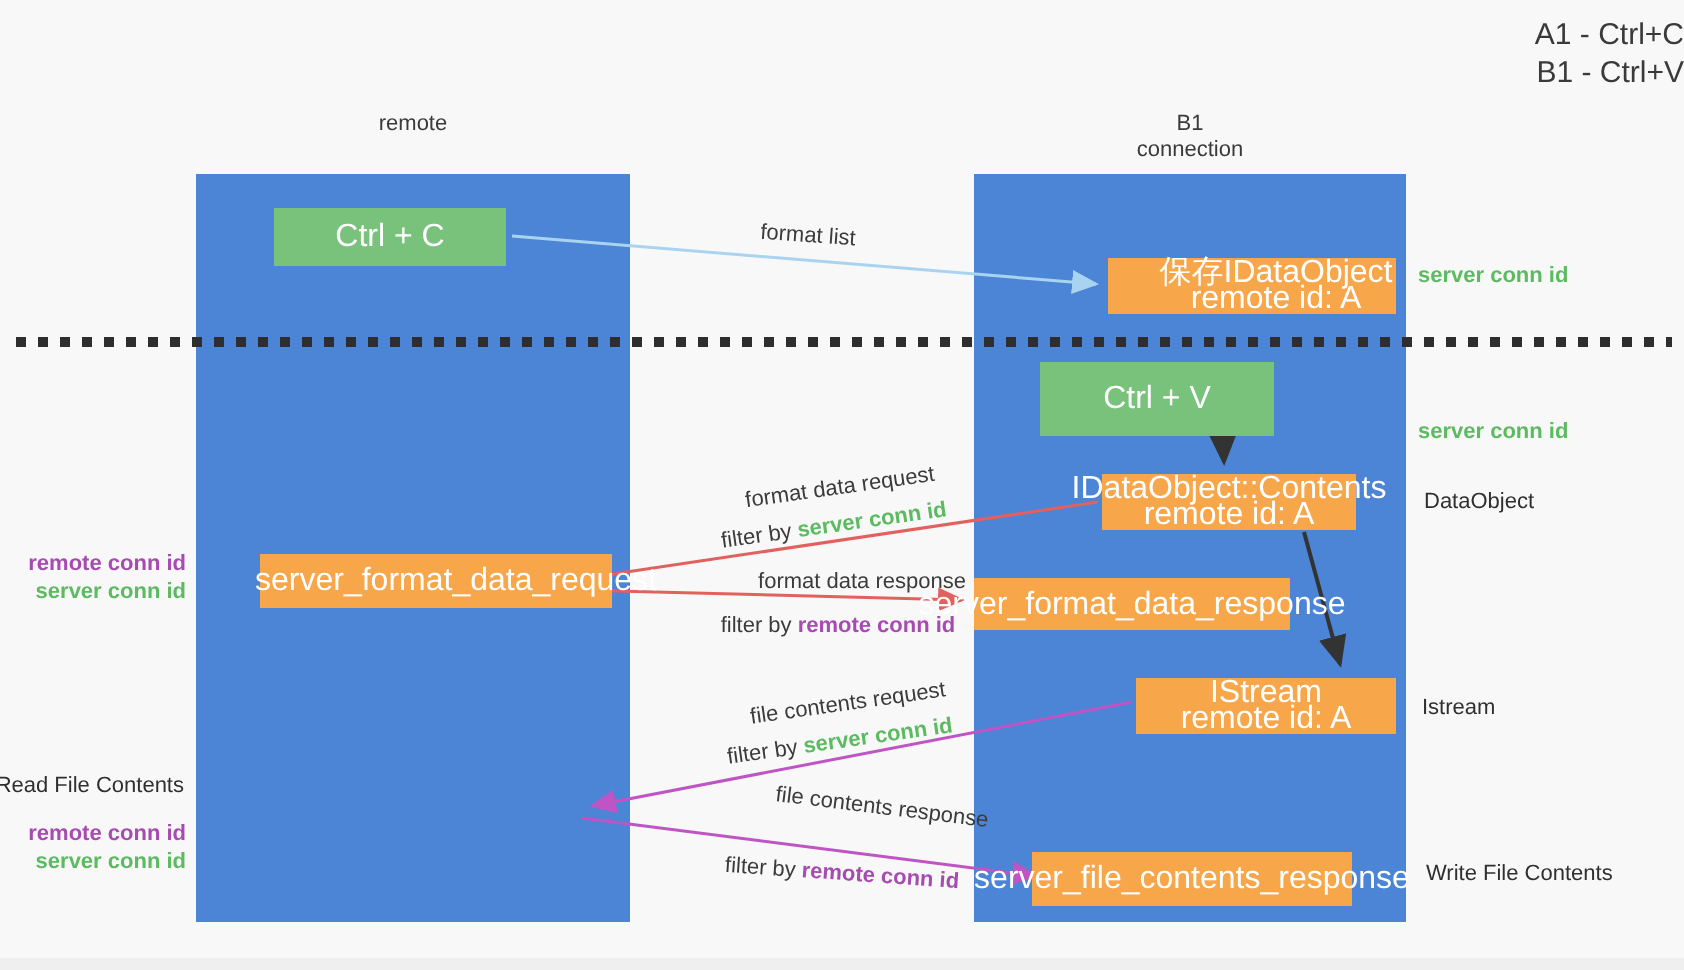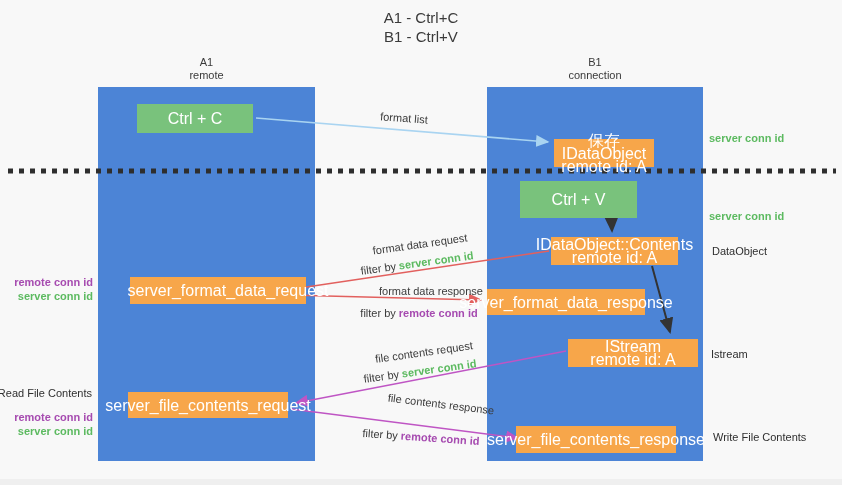--- a/index.html
+++ b/index.html
@@ -6,21 +6,21 @@
   body{
     width:842px;height:485px;
     font-family:"Liberation Sans", sans-serif;
     background:#f8f8f8;
     position:relative;
     overflow:hidden;
   }
   .canvas{position:absolute;left:0;top:0;width:842px;height:485px;}
   .title{
     position:absolute;top:8px;left:0;width:842px;
-    text-align:center;font-size:15px;line-height:19px;color:#3a3a3a;
+    text-align:right;font-size:15px;line-height:19px;color:#3a3a3a;
   }
   .col-header{
     position:absolute;top:56px;height:30px;
     text-align:center;font-size:11px;line-height:13px;color:#3a3a3a;
   }
   .column{
     position:absolute;top:87px;height:374px;
     background:#4c84d6;
   }
   .node{
@@ -52,21 +52,20 @@
 <body>
 
 <div class="canvas">
 
   <div class="title">
     <div>A1 - Ctrl+C</div>
     <div>B1 - Ctrl+V</div>
   </div>
 
   <div class="col-header" style="left:98px;width:217px;">
-    <div>A1</div>
     <div>remote</div>
   </div>
   <div class="col-header" style="left:487px;width:216px;">
     <div>B1</div>
     <div>connection</div>
   </div>
 
   <div class="column" style="left:98px;width:217px;"></div>
   <div class="column" style="left:487px;width:216px;"></div>
 
@@ -100,21 +99,21 @@
 
     <line x1="566" y1="351" x2="296" y2="403" stroke="#bf55c4" stroke-width="1.5" marker-end="url(#ah-mag)"></line>
 
     <line x1="291" y1="409" x2="518" y2="438" stroke="#bf55c4" stroke-width="1.5" marker-end="url(#ah-mag)"></line>
   </svg>
 
   <div class="node green" style="left:137px;top:104px;width:116px;height:29px;">
     <div>Ctrl + C</div>
   </div>
 
-  <div class="node orange" style="left:554px;top:139px;width:100px;height:28px;">
+  <div class="node orange" style="left:554px;top:129px;width:120px;height:28px;padding-left:24px;">
     <div>保存IDataObject</div>
     <div>remote id: A</div>
   </div>
 
   <div class="node green" style="left:520px;top:181px;width:117px;height:37px;">
     <div>Ctrl + V</div>
   </div>
 
   <div class="node orange" style="left:551px;top:237px;width:127px;height:28px;">
     <div>IDataObject::Contents</div>
@@ -127,23 +126,20 @@
 
   <div class="node orange" style="left:487px;top:289px;width:158px;height:26px;">
     <div>server_format_data_response</div>
   </div>
 
   <div class="node orange" style="left:568px;top:339px;width:130px;height:28px;">
     <div>IStream</div>
     <div>remote id: A</div>
   </div>
 
-  <div class="node orange" style="left:128px;top:392px;width:160px;height:26px;">
-    <div>server_file_contents_request</div>
-  </div>
 
   <div class="node orange" style="left:516px;top:426px;width:160px;height:27px;">
     <div>server_file_contents_response</div>
   </div>
 
   <div class="flow-label" style="left:404px;top:118px;transform:translate(-50%,-50%) rotate(4deg);">format list</div>
 
   <div class="flow-label" style="left:420px;top:244px;transform:translate(-50%,-50%) rotate(-8deg);">format data request</div>
   <div class="flow-label" style="left:417px;top:263px;transform:translate(-50%,-50%) rotate(-8deg);">
     <span>filter by</span><span class="green-part">server conn id</span>

